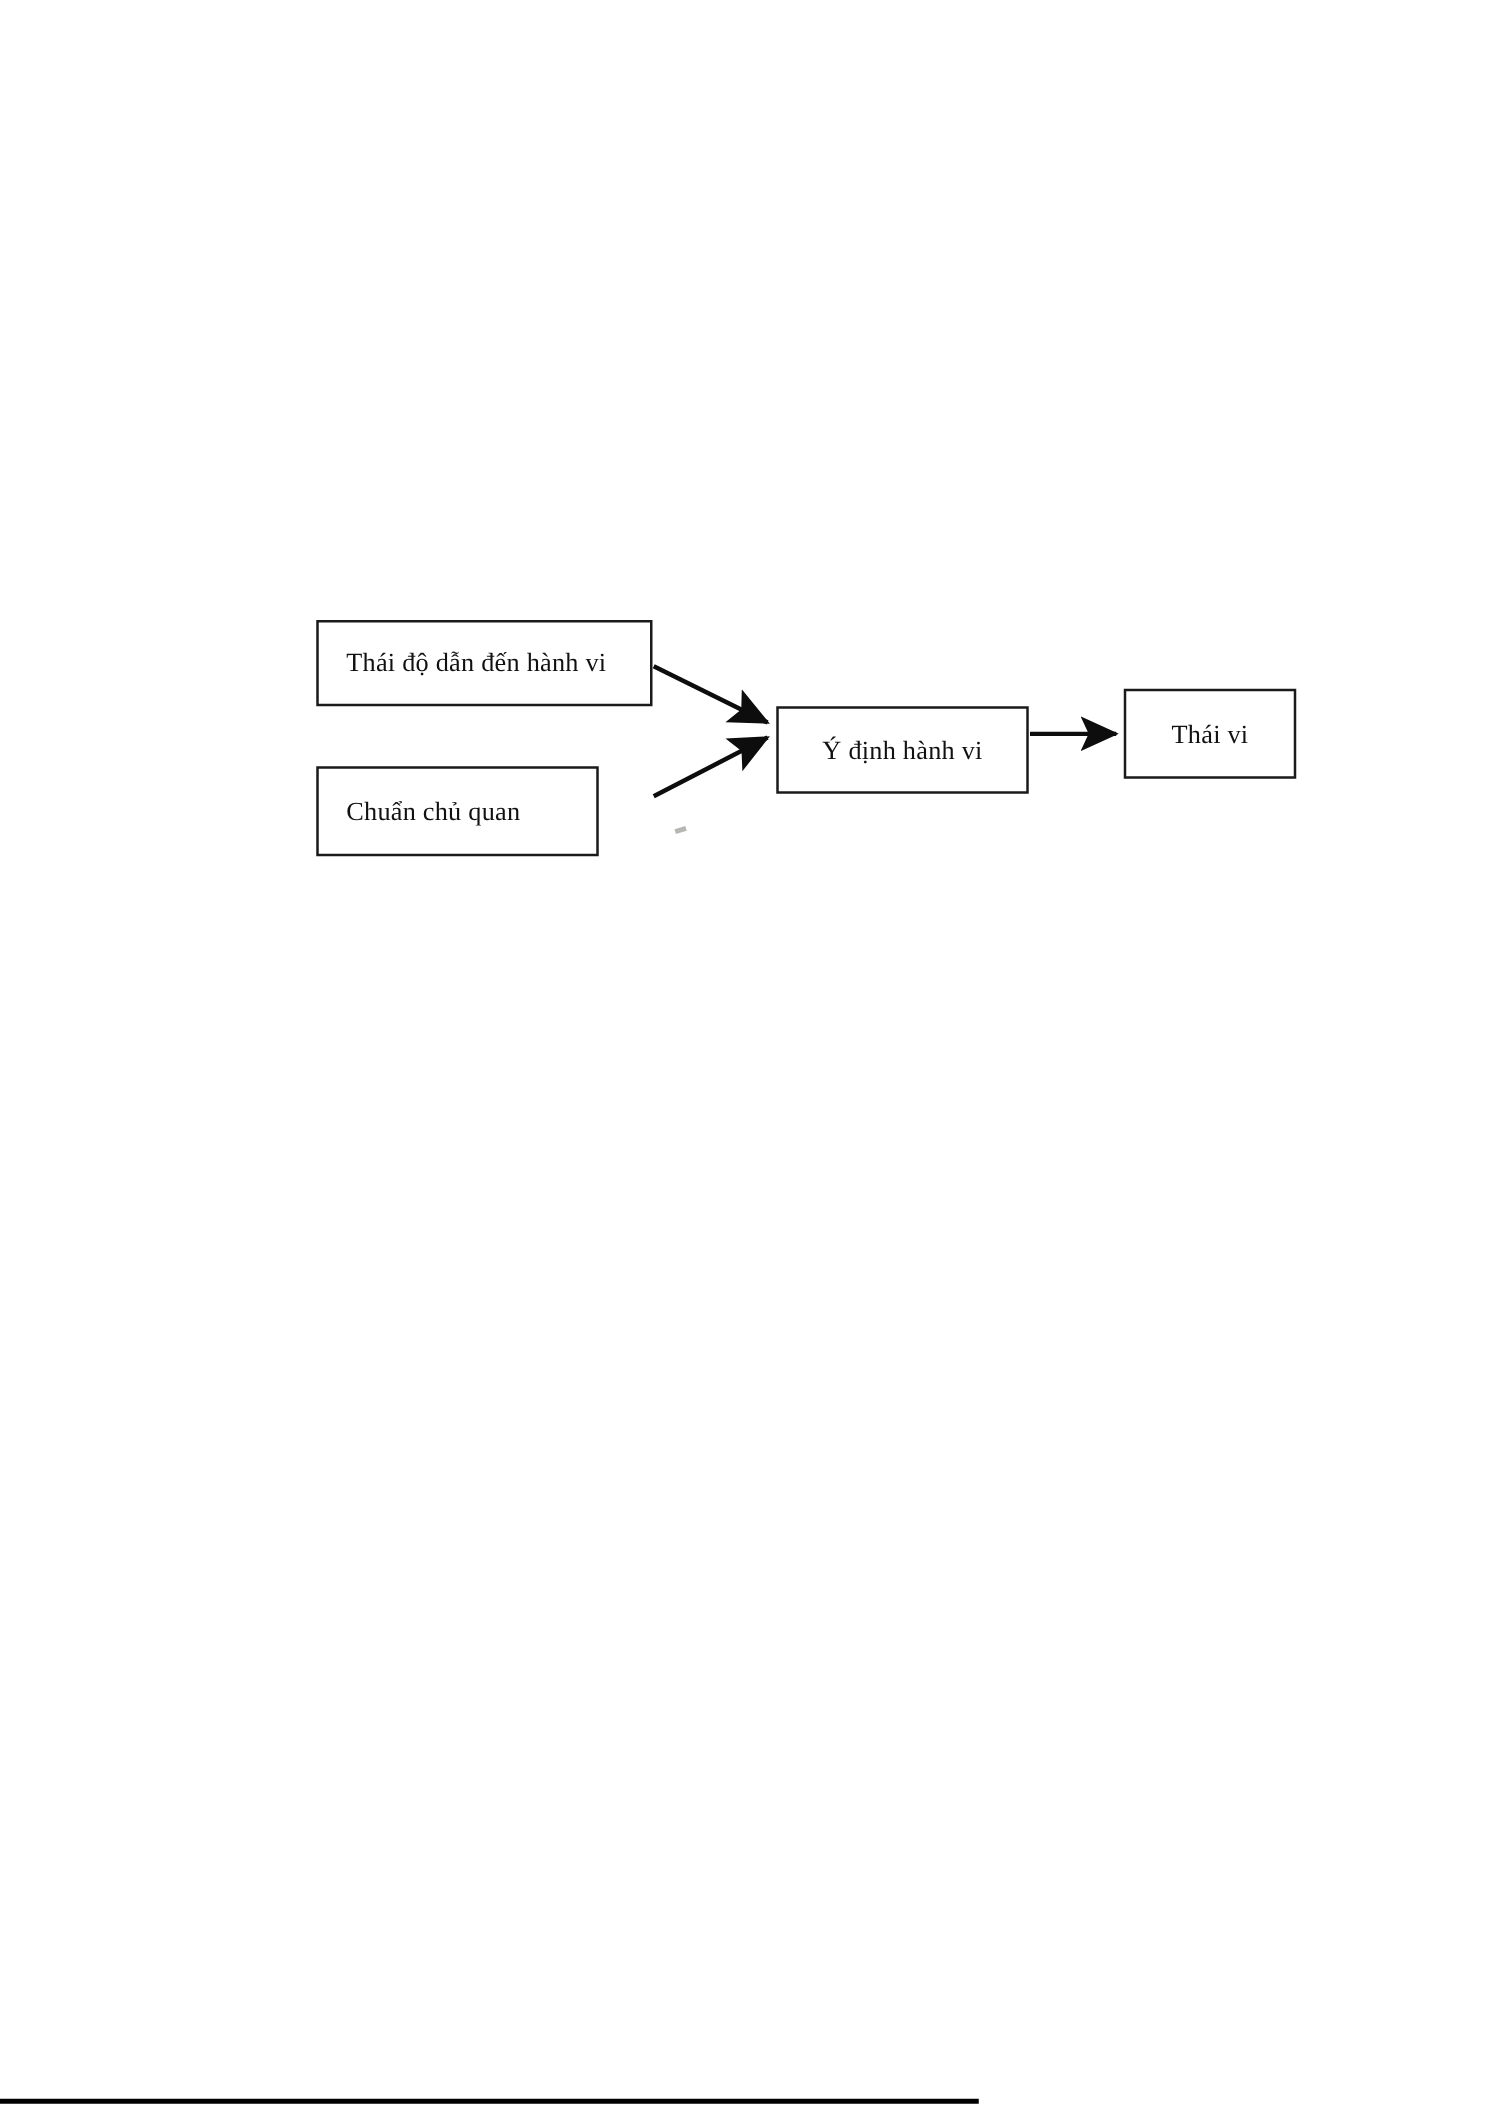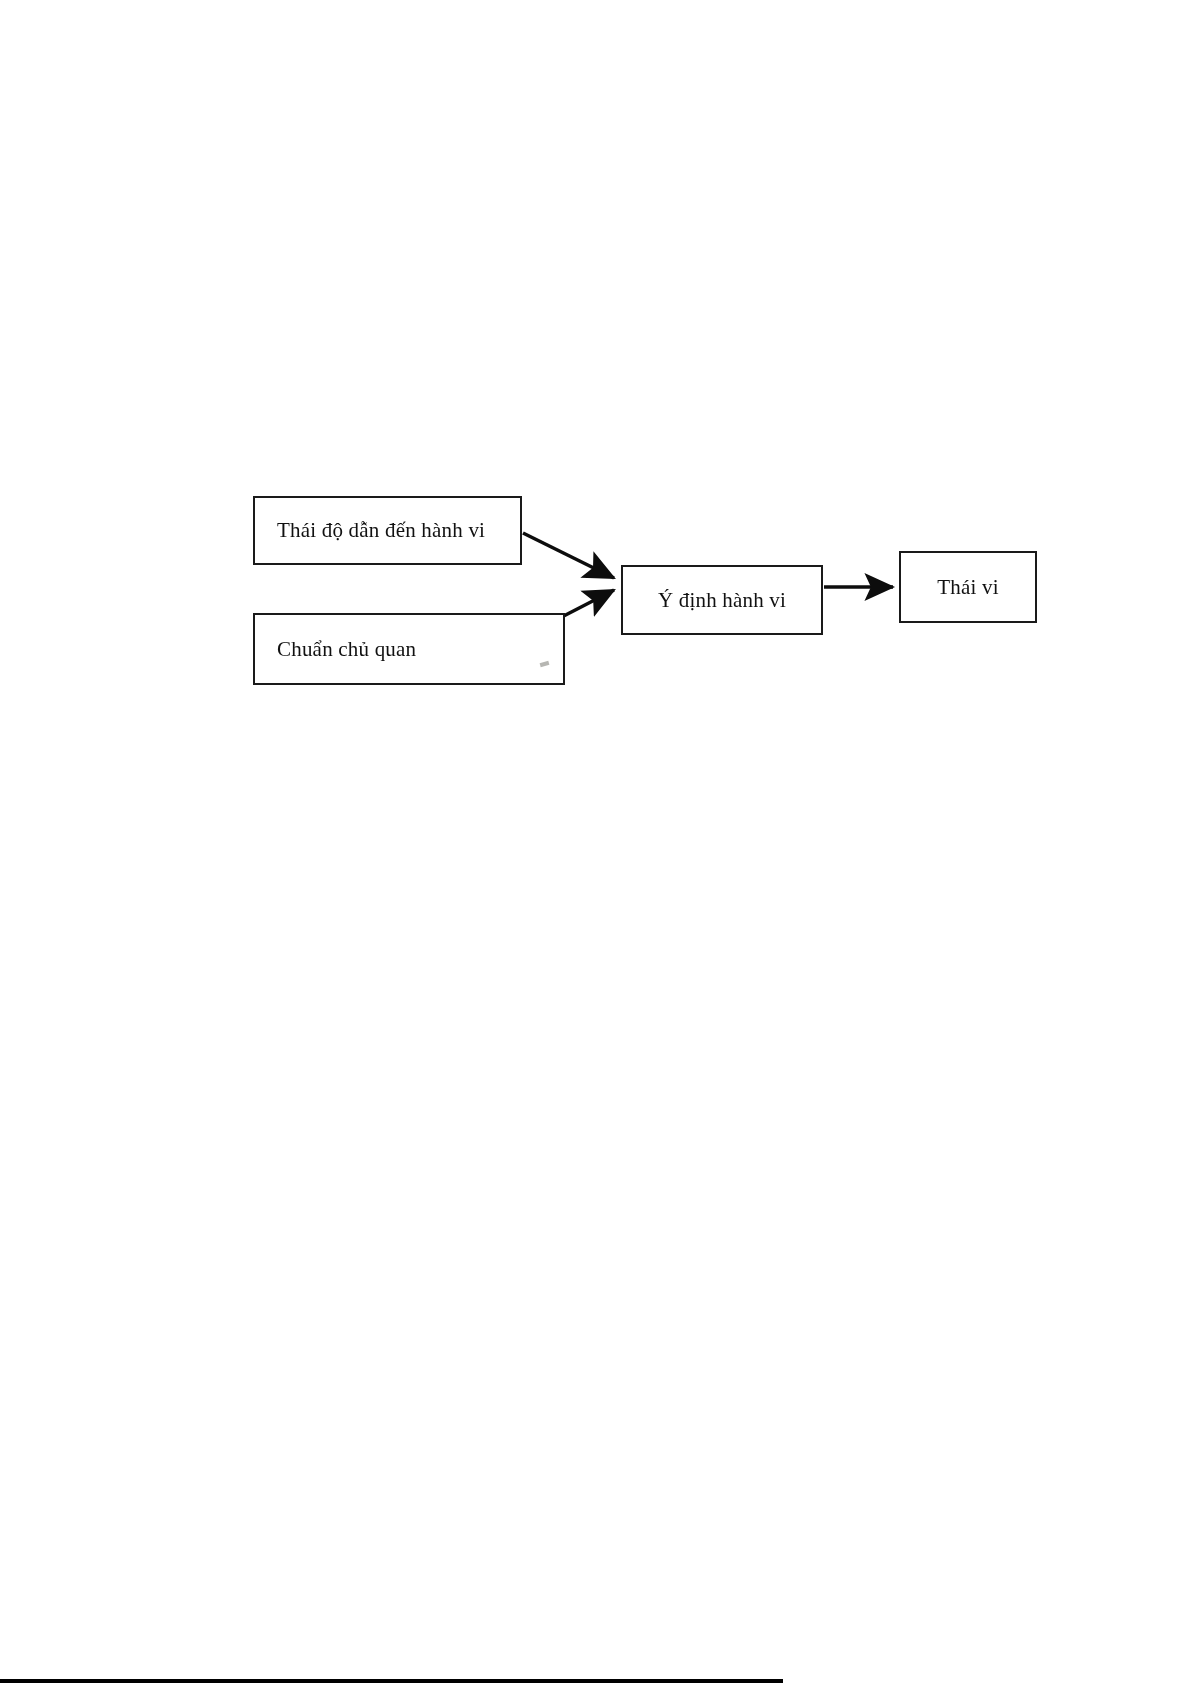--- a/index.html
+++ b/index.html
@@ -58,21 +58,21 @@
   }
   #node-attitude {
     left: 253px;
     top: 496px;
     width: 269px;
     height: 69px;
   }
   #node-subjective-norm {
     left: 253px;
     top: 613px;
-    width: 312px;
+    width: 226px;
     height: 72px;
   }
   #node-intention {
     left: 621px;
     top: 551px;
     width: 202px;
     height: 70px;
     margin-top: 14px;
   }
   #node-behavior {

